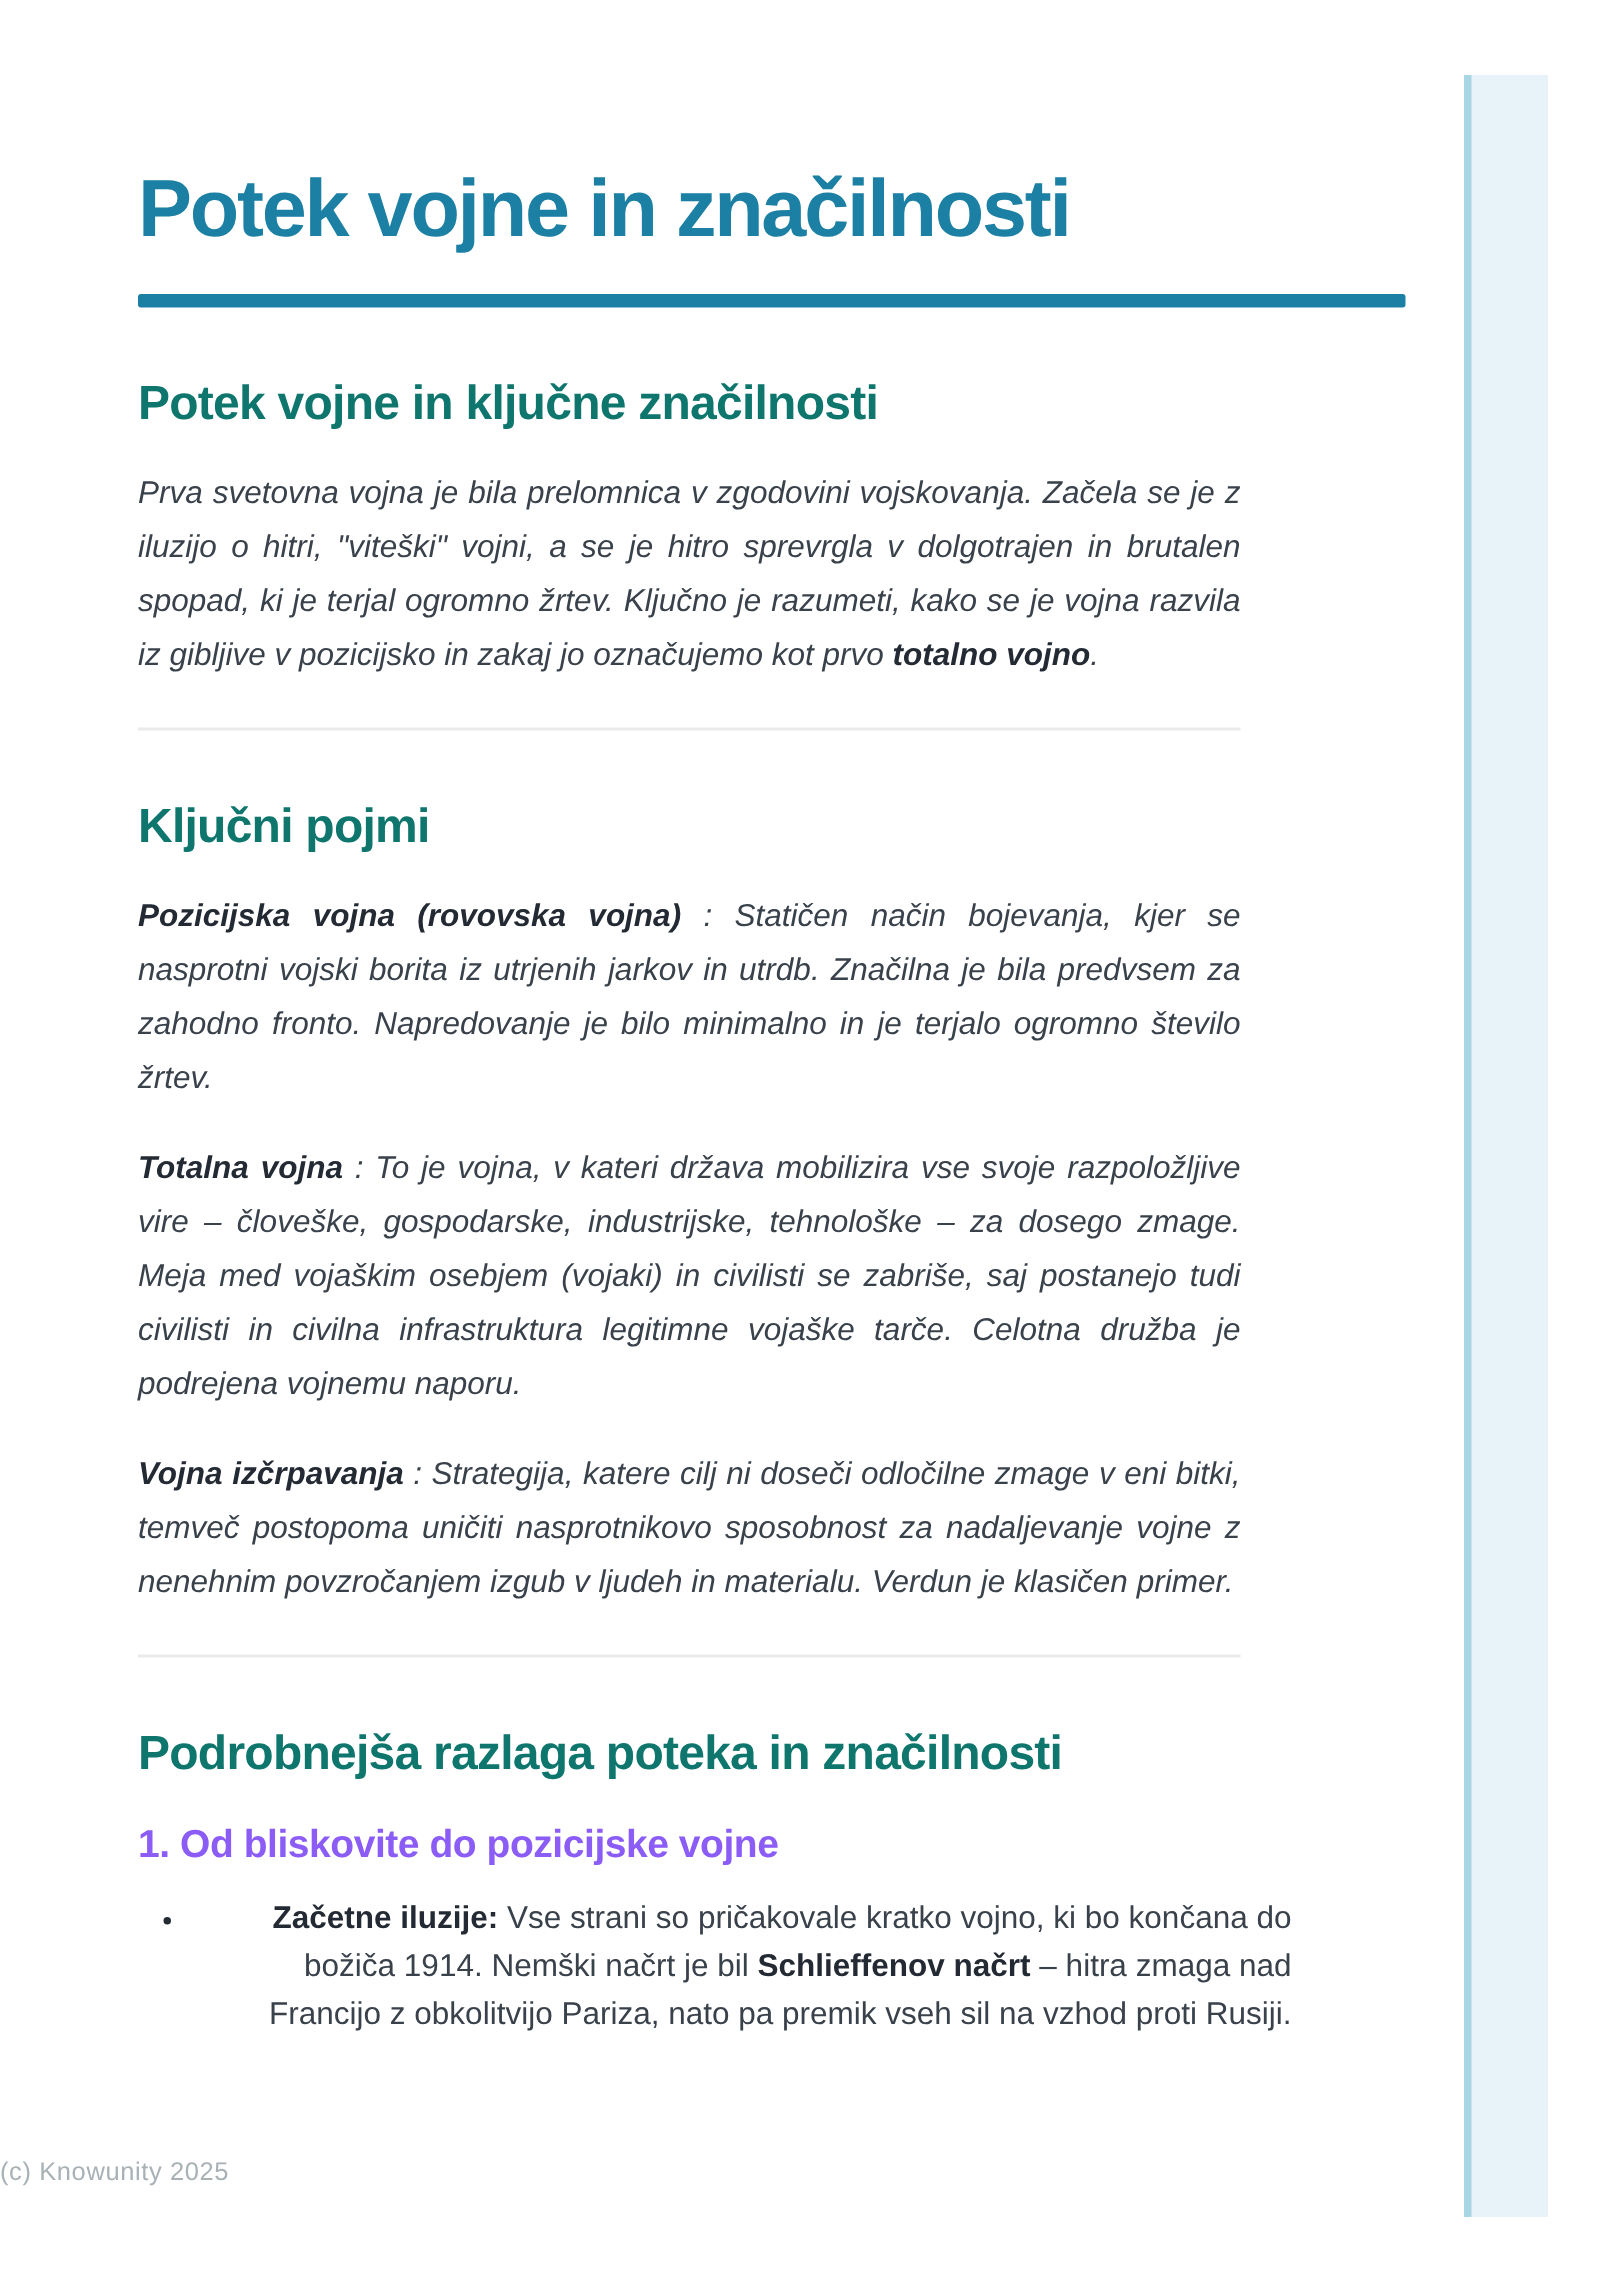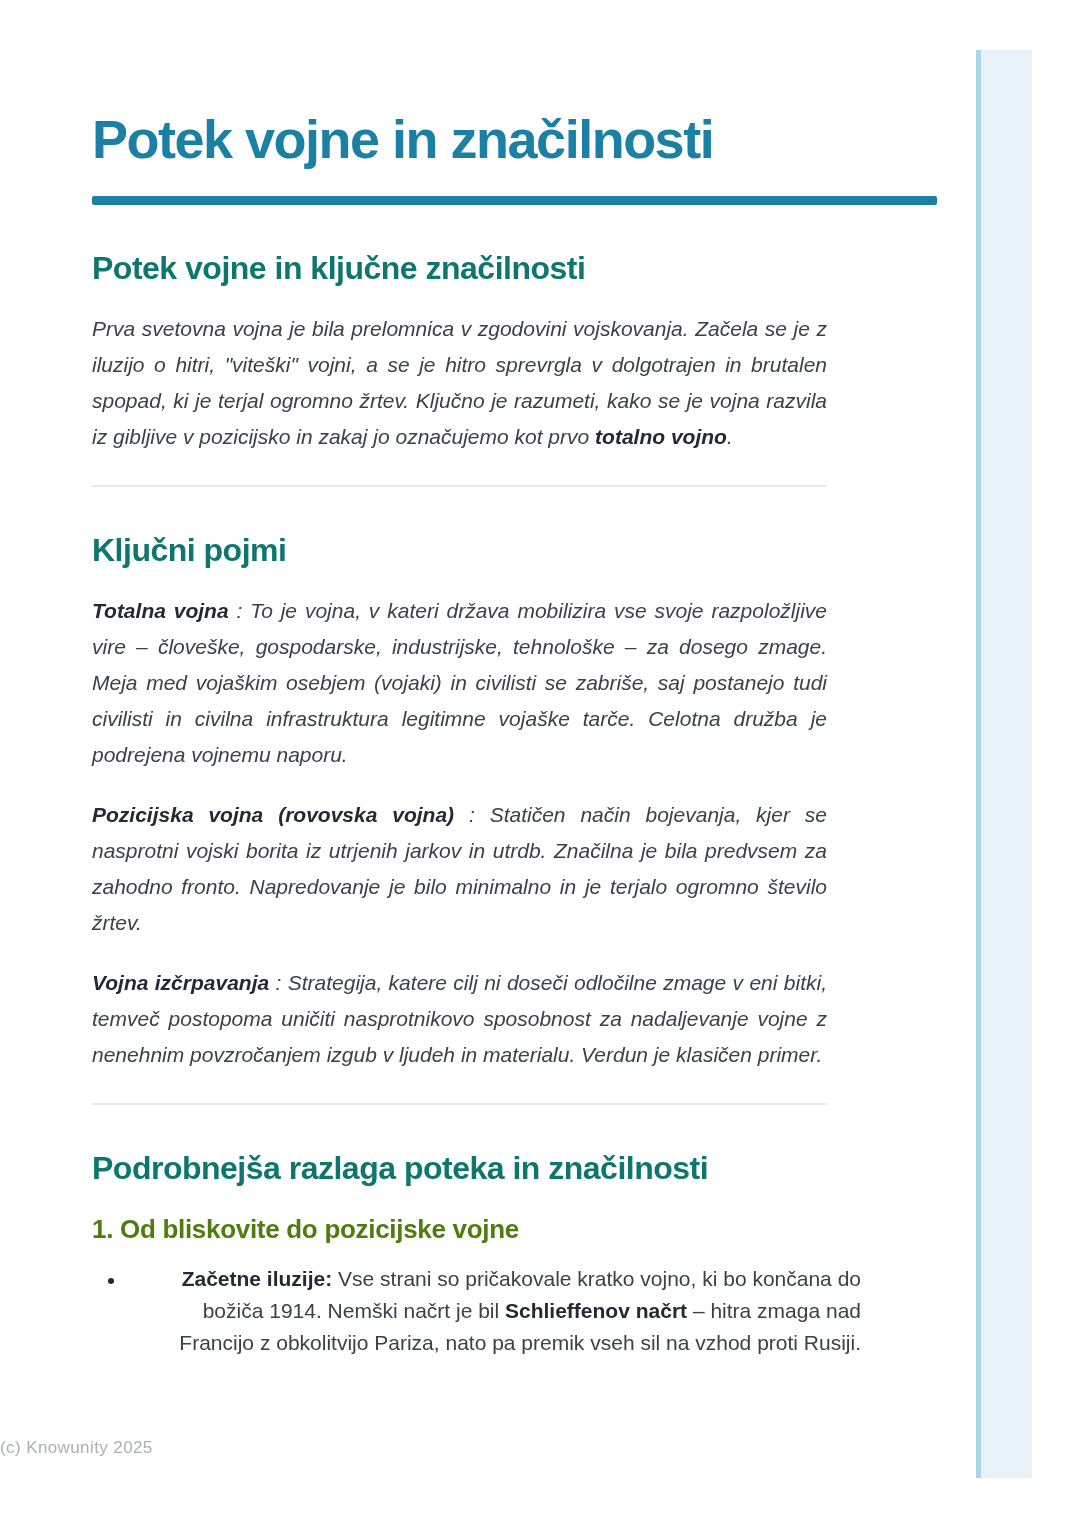--- a/index.html
+++ b/index.html
@@ -57,21 +57,21 @@
     font-weight: bold;
     letter-spacing: -0.5px;
     color: #0f766e;
   }
   h3.sub-heading {
     margin: 26px 0 0 0;
     font-size: 26px;
     line-height: 32px;
     font-weight: bold;
     letter-spacing: -0.3px;
-    color: #4d7c0f;
+    color: #8b5cf6;
   }
   p.body-par {
     width: 735px;
     margin: 24px 0 0 0;
     font-size: 21px;
     line-height: 36px;
     text-align: justify;
     color: #39414b;
     font-style: italic;
   }
@@ -125,23 +125,23 @@
     <div class="title-rule"></div>
 
     <h2 class="section-heading">Potek vojne in ključne značilnosti</h2>
 
     <p class="body-par"><span>Prva svetovna vojna je bila prelomnica v zgodovini vojskovanja. Začela se je z iluzijo o hitri, "viteški" vojni, a se je hitro sprevrgla v dolgotrajen in brutalen spopad, ki je terjal ogromno žrtev. Ključno je razumeti, kako se je vojna razvila iz gibljive v pozicijsko in zakaj jo označujemo kot prvo </span><strong>totalno vojno</strong><span>.</span></p>
 
     <hr class="divider">
 
     <h2 class="section-heading">Ključni pojmi</h2>
 
+    <p class="body-par"><strong>Pozicijska vojna (rovovska vojna)</strong><span> : Statičen način bojevanja, kjer se nasprotni vojski borita iz utrjenih jarkov in utrdb. Značilna je bila predvsem za zahodno fronto. Napredovanje je bilo minimalno in je terjalo ogromno število žrtev.</span></p>
+
     <p class="body-par"><strong>Totalna vojna</strong><span> : To je vojna, v kateri država mobilizira vse svoje razpoložljive vire – človeške, gospodarske, industrijske, tehnološke – za dosego zmage. Meja med vojaškim osebjem (vojaki) in civilisti se zabriše, saj postanejo tudi civilisti in civilna infrastruktura legitimne vojaške tarče. Celotna družba je podrejena vojnemu naporu.</span></p>
-
-    <p class="body-par"><strong>Pozicijska vojna (rovovska vojna)</strong><span> : Statičen način bojevanja, kjer se nasprotni vojski borita iz utrjenih jarkov in utrdb. Značilna je bila predvsem za zahodno fronto. Napredovanje je bilo minimalno in je terjalo ogromno število žrtev.</span></p>
 
     <p class="body-par"><strong>Vojna izčrpavanja</strong><span> : Strategija, katere cilj ni doseči odločilne zmage v eni bitki, temveč postopoma uničiti nasprotnikovo sposobnost za nadaljevanje vojne z nenehnim povzročanjem izgub v ljudeh in materialu. Verdun je klasičen primer.</span></p>
 
 
     <hr class="divider">
 
     <h2 class="section-heading">Podrobnejša razlaga poteka in značilnosti</h2>
 
     <h3 class="sub-heading">1. Od bliskovite do pozicijske vojne</h3>
 

